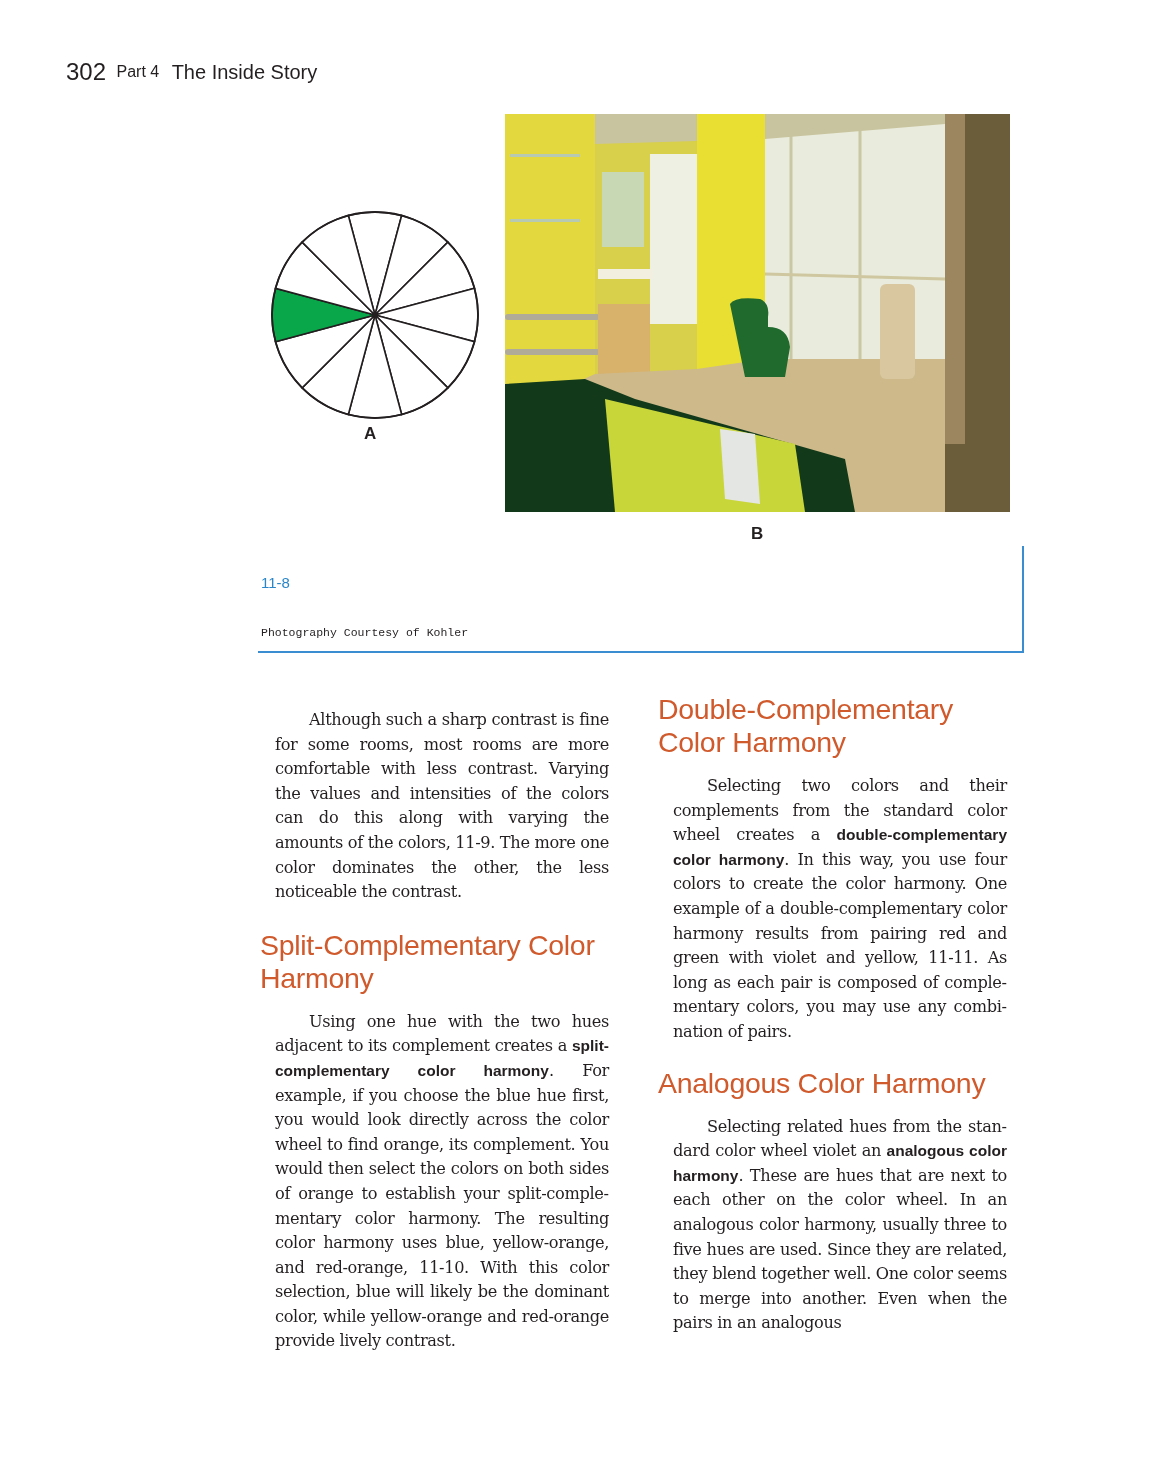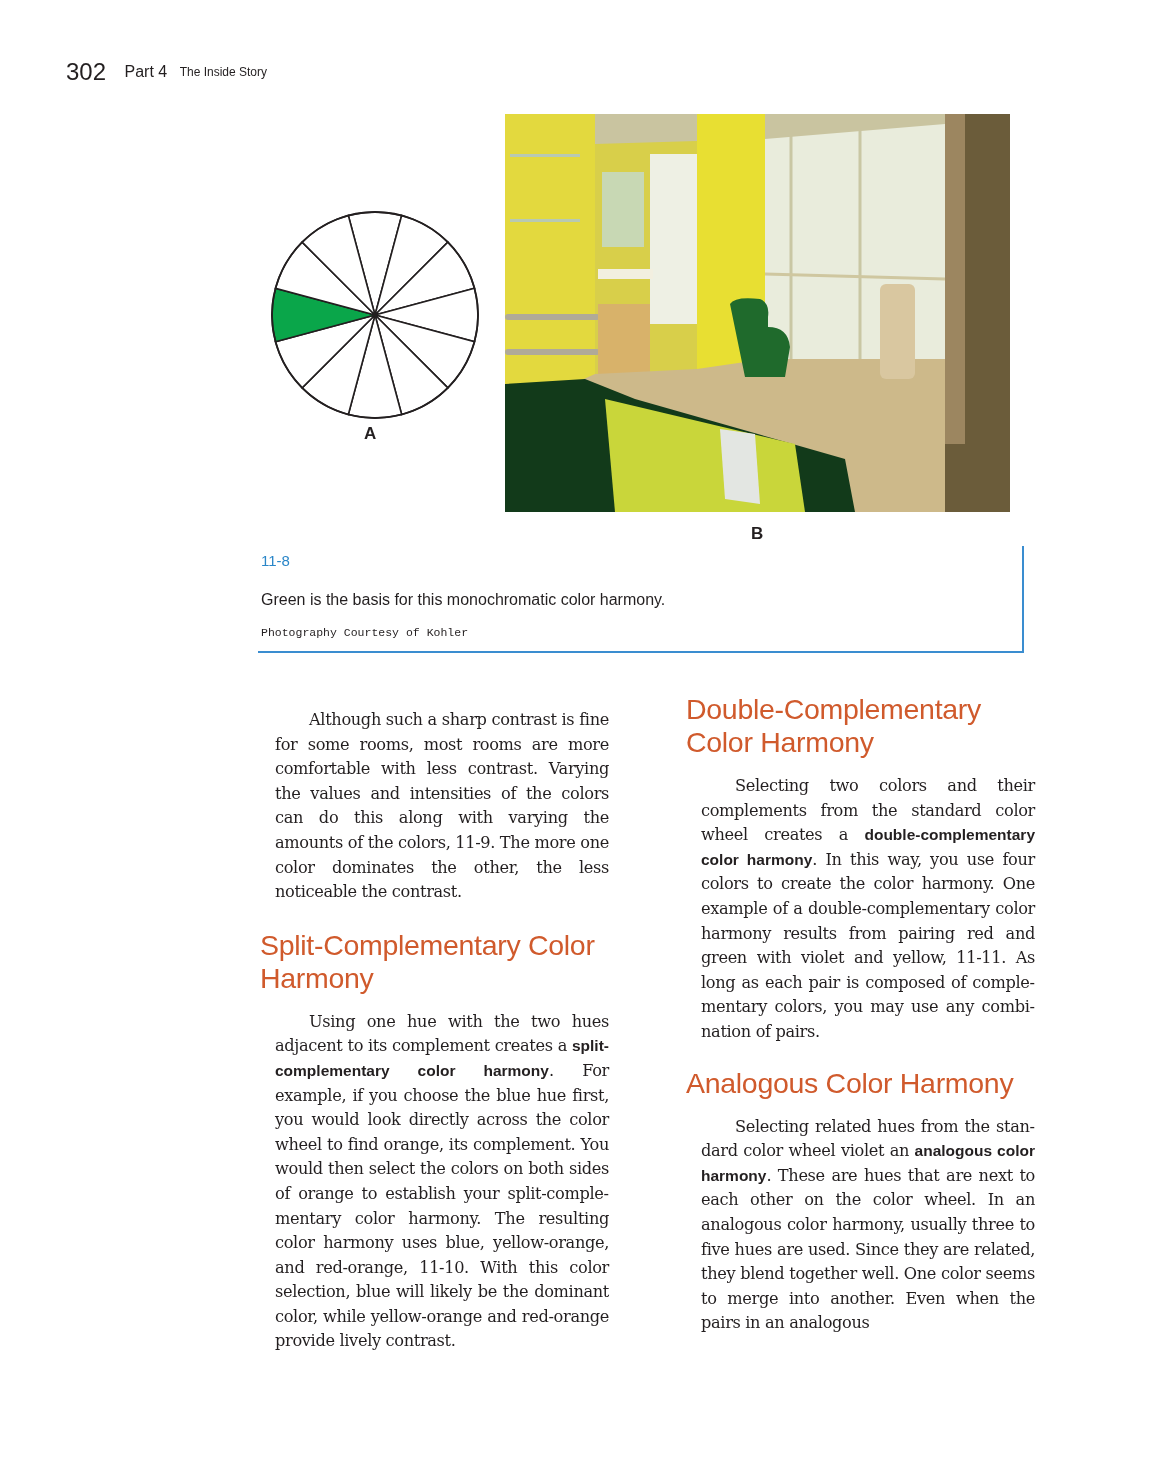--- a/index.html
+++ b/index.html
@@ -1,37 +1,37 @@
 <!DOCTYPE html>
 <html><head>
 <meta charset="utf-8">
 <style>
   html, body { margin: 0; padding: 0; background: #ffffff; }
   body { width: 1156px; height: 1479px; position: relative; overflow: hidden; color: #231f20; }
   .running-head { position: absolute; left: 66px; top: 58px; font-family: "Liberation Sans", sans-serif; color: #231f20; white-space: nowrap; }
-  .running-head .pgnum { font-size: 24px; vertical-align: middle; margin-right: 14px; }
+  .running-head .pgnum { font-size: 24px; vertical-align: middle; margin-right: 6px; }
   .running-head .part { font-size: 16px; margin-right: 8px; vertical-align: middle; }
-  .running-head .title { font-size: 12px; vertical-align: middle; text-align: center; }
+  .running-head .title { font-size: 20px; vertical-align: middle; text-align: center; }
 
   .wheel { position: absolute; left: 265px; top: 205px; width: 220px; height: 220px; }
   .label-a { position: absolute; left: 364px; top: 424px; font-family: "Liberation Sans", sans-serif; font-weight: bold; font-size: 17px; }
   .label-b { position: absolute; left: 751px; top: 524px; font-family: "Liberation Sans", sans-serif; font-weight: bold; font-size: 17px; }
 
   .photo { position: absolute; left: 505px; top: 114px; width: 505px; height: 398px; overflow: hidden; }
 
   .caption-box { position: absolute; left: 258px; top: 546px; width: 764px; height: 105px; border-right: 2px solid #3a8dd0; border-bottom: 2px solid #3a8dd0; }
-  .cap-num { position: absolute; left: 3px; top: 6px; font-family: "Liberation Sans", sans-serif; font-size: 15px; color: #2a86c8; }
+  .cap-num { position: absolute; left: 3px; top: 28px; font-family: "Liberation Sans", sans-serif; font-size: 15px; color: #2a86c8; }
   .cap-text { position: absolute; left: 3px; top: 45px; font-family: "Liberation Sans", sans-serif; font-size: 16px; color: #231f20; }
   .cap-credit { position: absolute; left: 3px; top: 80px; font-family: Liberation Mono, monospace; font-size: 11.5px; color: #231f20; }
 
   .col { position: absolute; width: 364px; font-family: "DejaVu Serif", serif; font-size: 16.2px; line-height: 24.6px; text-align: justify; hyphens: manual; color: #231f20; letter-spacing: -0.35px; }
   .col p { margin: 15px; text-indent: 34px; }
   .col b { font-family: "Liberation Sans", sans-serif; font-weight: bold; font-size: 15.5px; letter-spacing: 0; }
   .col-left { left: 260px; top: 693px; }
-  .col-right { left: 686px; top: 693px; }
+  .col-right { left: 658px; top: 693px; }
   h2 { font-family: "Liberation Sans", sans-serif; font-weight: normal; color: #d05a2c; font-size: 28.5px; line-height: 33px; margin: 0; letter-spacing: -0.3px; text-align: left; }
   .h-split { margin-top: 24px; margin-bottom: 12px; }
   .h-double { margin-top: 0; margin-bottom: 12px; }
   .h-analog { margin-top: 22px; margin-bottom: 10px; }
 </style>
 </head>
 <body>
 
 <div class="running-head">
   <span class="pgnum">302</span>
@@ -93,21 +93,20 @@
 
     <polygon points="0,270 80,265 130,285 340,345 350,398 0,398" fill="#123a1a"></polygon>
     <polygon points="100,285 290,330 300,398 110,398" fill="#c9d63a"></polygon>
     <polygon points="215,315 250,320 255,390 220,385" fill="#e3e6e2"></polygon>
   </svg>
 </div>
 <div class="label-b">B</div>
 
 <div class="caption-box">
   <div class="cap-num">11-8</div>
-  <div class="cap-text">Green is the basis for this monochromatic color harmony.</div>
   <div class="cap-credit">Photography Courtesy of Kohler</div>
 </div>
 
 <div class="col col-left">
   <p>Although such a sharp contrast is fine for some rooms, most rooms are more comfortable with less contrast. Varying the values and intensities of the colors can do this along with vary­ing the amounts of the colors, 11-9. The more one color dominates the other, the less noticeable the contrast.</p>
   <h2 class="h-split">Split-Complementary Color Harmony</h2>
   <p><span>Using one hue with the two hues adjacent to its complement creates a </span><b>split-complementary color harmony</b><span>. For example, if you choose the blue hue first, you would look directly across the color wheel to find orange, its complement. You would then select the colors on both sides of orange to establish your split-comple­mentary color harmony. The resulting color harmony uses blue, yellow-orange, and red-orange, 11-10. With this color selection, blue will likely be the domi­nant color, while yellow-orange and red-orange provide lively contrast.</span></p>
 </div>
 
 <div class="col col-right">

